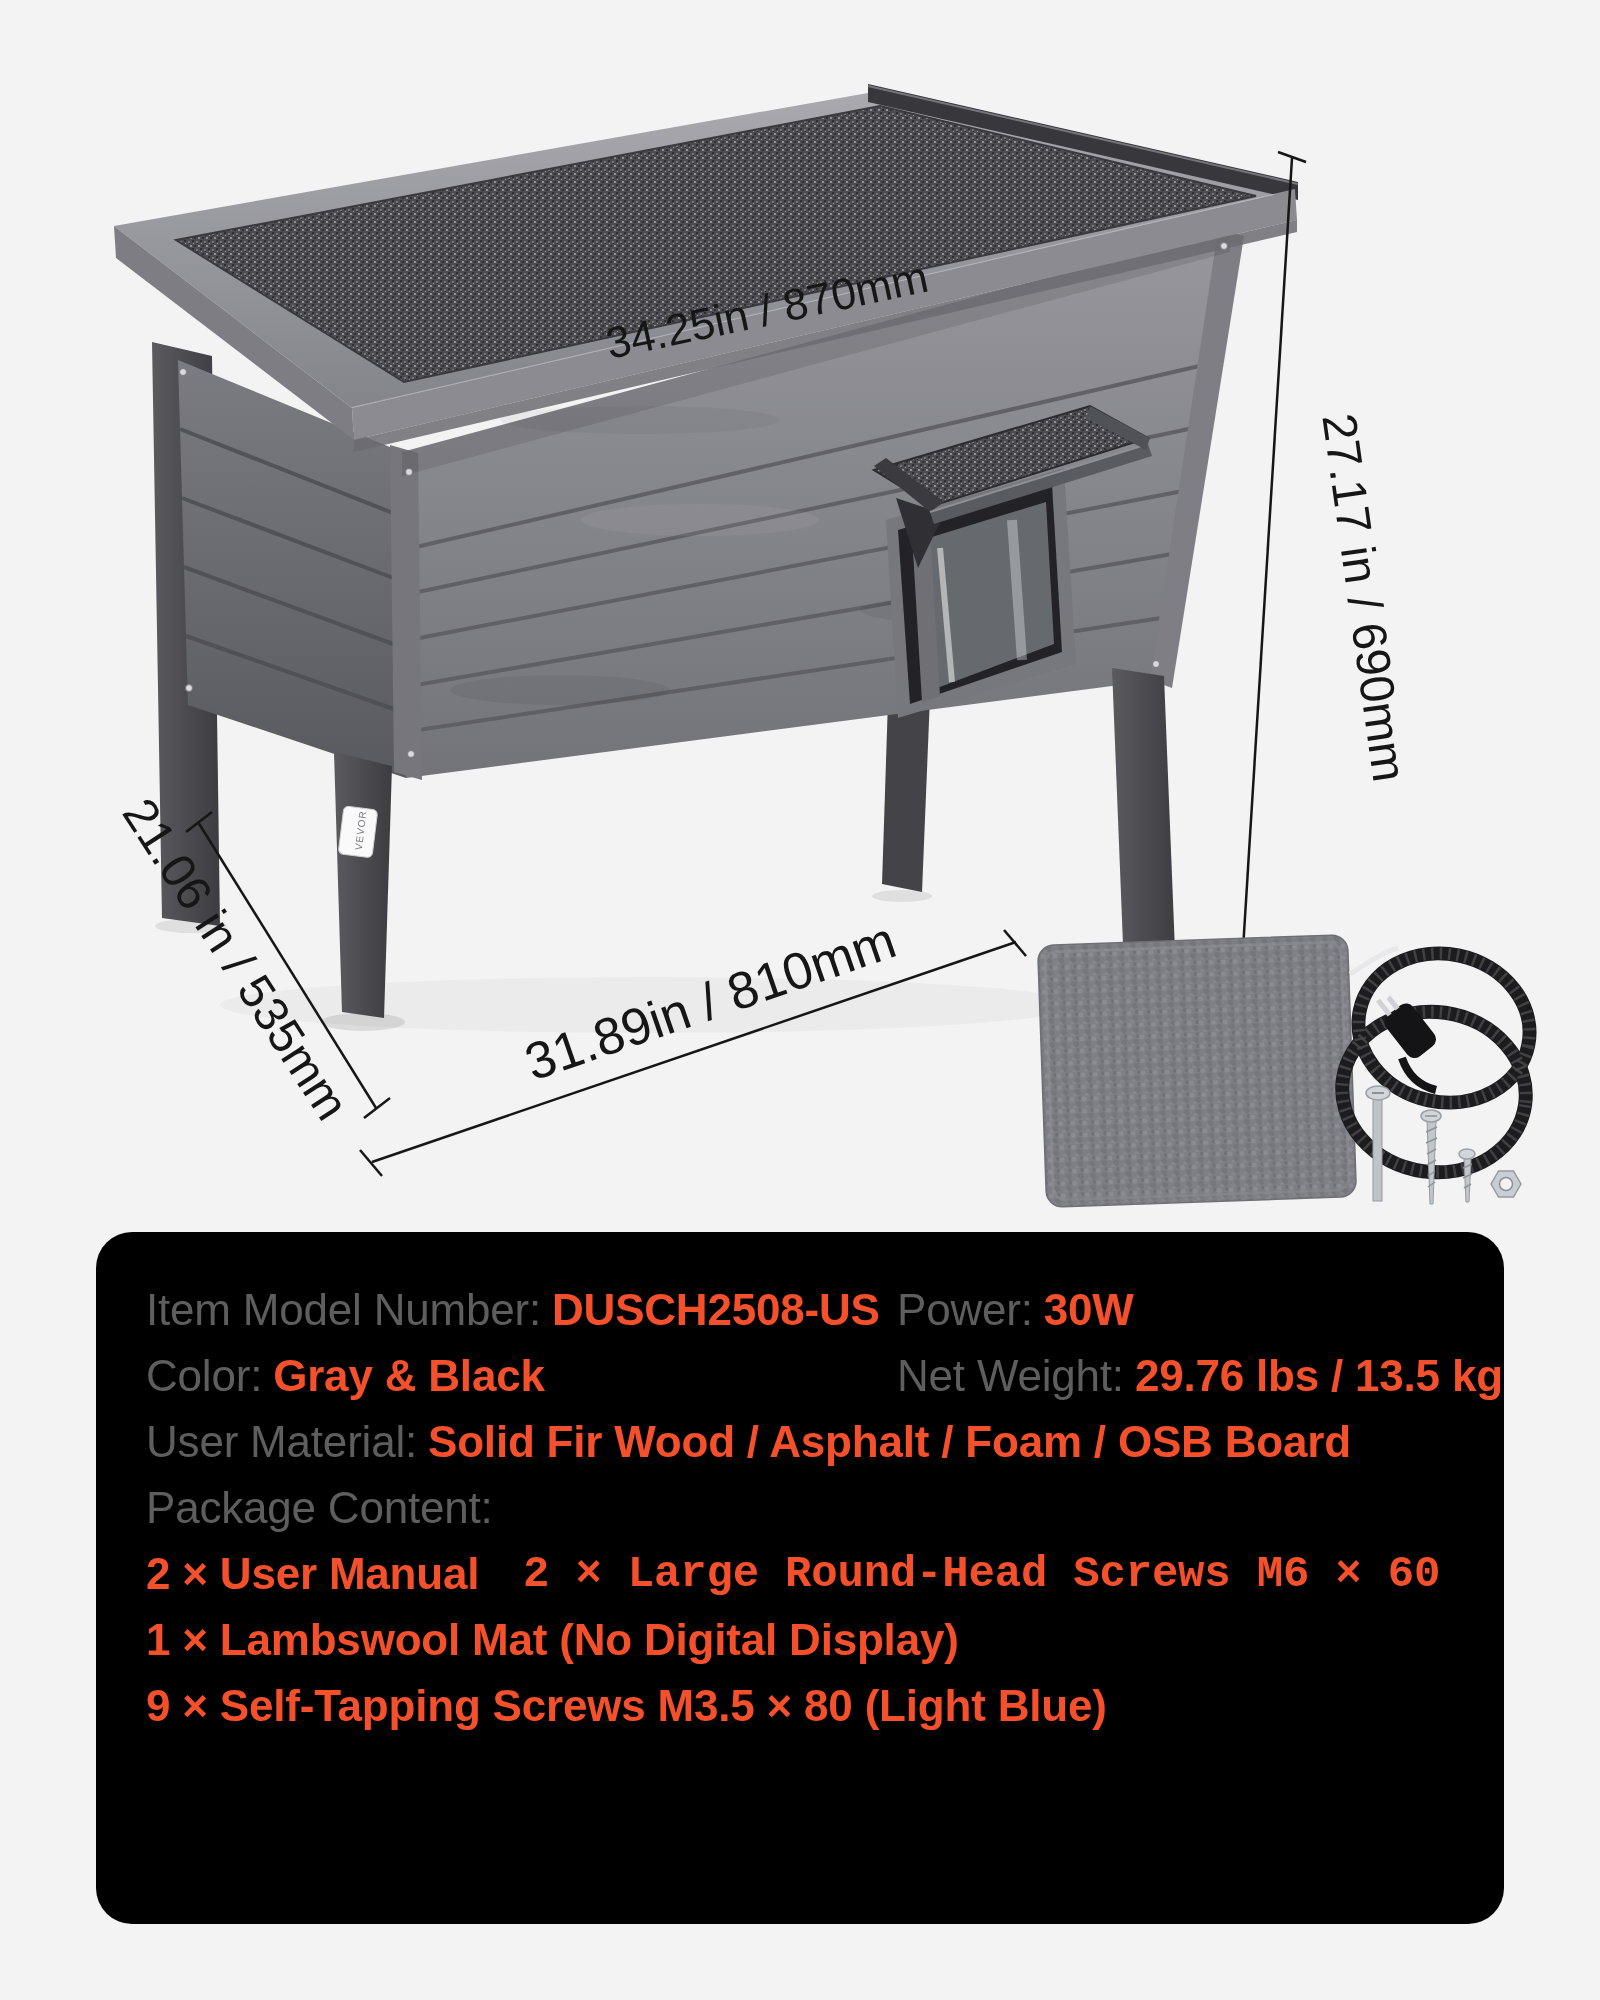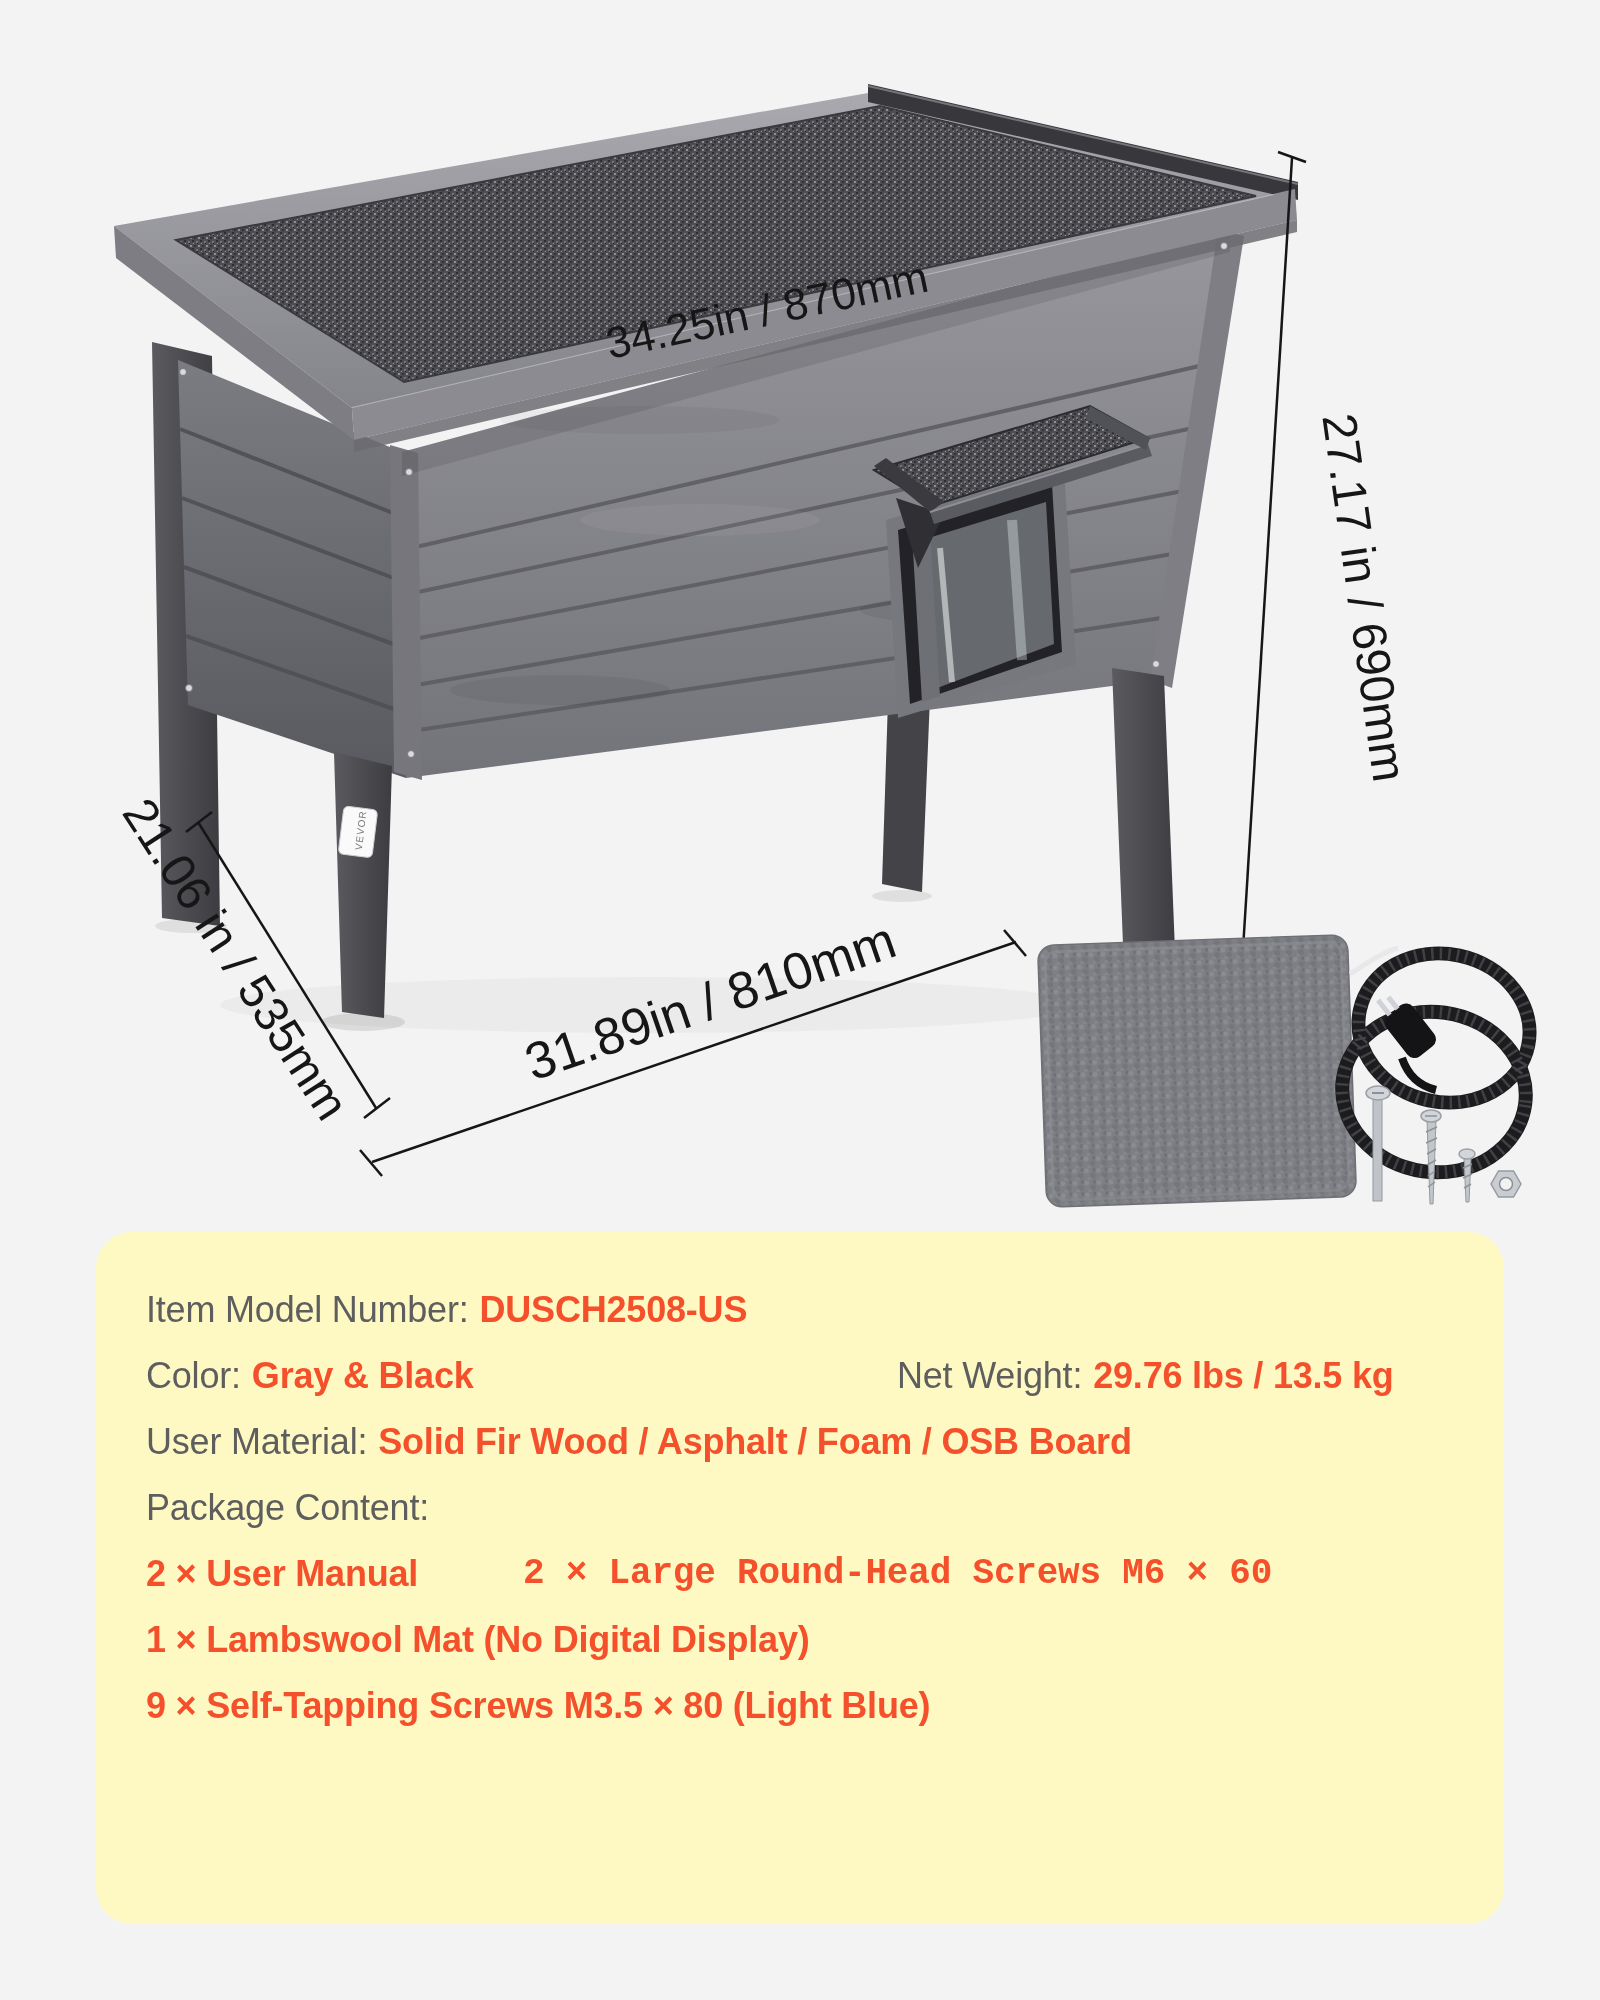--- a/index.html
+++ b/index.html
@@ -3,22 +3,22 @@
 <meta charset="utf-8">
 <style>
   html,body{margin:0;padding:0;background:#e8e8ea;}
   .canvas{
     position:relative;width:1600px;height:2000px;overflow:hidden;
     background:#f3f3f4;font-family:"Liberation Sans",sans-serif;
   }
   .photo-svg{position:absolute;left:0;top:0;}
   .spec-panel{
     position:absolute;left:96px;top:1232px;width:1408px;height:692px;
-    background:#fef9c3;border-radius:36px;box-sizing:border-box;
-    padding:45px 50px;font-size:36px;line-height:66px;letter-spacing:-0.2px;
+    background:#000000;border-radius:36px;box-sizing:border-box;
+    padding:45px 50px;font-size:44px;line-height:66px;letter-spacing:-0.2px;
   }
   .spec-line{position:relative;white-space:nowrap;}
   .lbl{color:#5e5e5e;margin-right:11px;}
   .val{color:#f4502b;font-weight:bold;}
   .col2{position:absolute;left:751px;top:0;}
   .col2b{position:absolute;left:377px;top:0;font-family:Liberation Mono, monospace;}
   .dim-text{fill:#161616;font-family:"Liberation Sans",sans-serif;}
 </style>
 </head>
 <body>
@@ -207,20 +207,21 @@
       <g>
         <polygon points="1521,1184 1513.5,1197 1498.5,1197 1491,1184 1498.5,1171 1513.5,1171" fill="#c9cdd1" stroke="#969ba0" stroke-width="1.5"></polygon>
         <circle cx="1506" cy="1184" r="6.5" fill="#f2f2f3" stroke="#8c9196" stroke-width="1.5"></circle>
       </g>
     </g>
   </svg>
 
   <div class="spec-panel">
     <div class="spec-line">
       <span class="lbl">Item Model Number:</span><span class="val">DUSCH2508-US</span>
+      <span class="col2"><span class="lbl">Power:</span><span class="val">30W</span></span>
     </div>
     <div class="spec-line">
       <span class="lbl">Color:</span><span class="val">Gray &amp; Black</span>
       <span class="col2"><span class="lbl">Net Weight:</span><span class="val">29.76 lbs / 13.5 kg</span></span>
     </div>
     <div class="spec-line">
       <span class="lbl">User Material:</span><span class="val">Solid Fir Wood / Asphalt / Foam / OSB Board</span>
     </div>
     <div class="spec-line">
       <span class="lbl">Package Content:</span>

